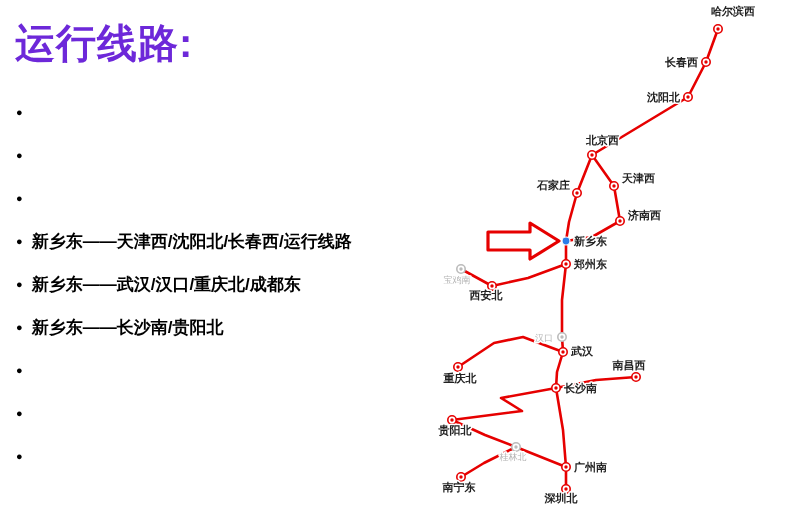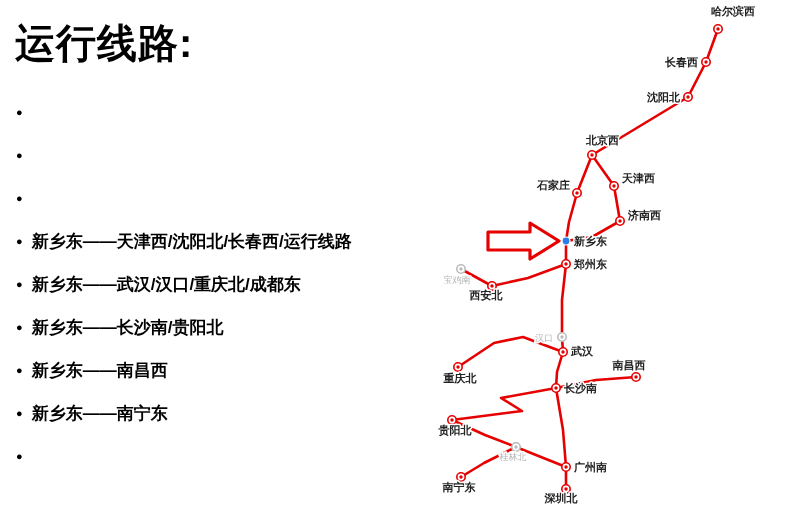--- a/index.html
+++ b/index.html
@@ -2,21 +2,21 @@
 <html><head>
 <meta charset="utf-8">
 <style>
   html,body{margin:0;padding:0;}
   .canvas{
     position:relative;width:800px;height:513px;background:#ffffff;
     font-family:"Liberation Sans",sans-serif;overflow:hidden;
   }
   .title{
     position:absolute;left:15px;top:16px;
-    font-size:40px;font-weight:900;color:#000000;letter-spacing:1px;
+    font-size:40px;font-weight:900;color:#6d28d9;letter-spacing:1px;
     white-space:nowrap;
   }
   .routes{
     position:absolute;left:16px;top:102px;margin:0;padding:0;list-style:none;
   }
   .routes li{
     display:flex;align-items:center;height:20px;margin-bottom:23px;
     font-size:17px;font-weight:700;color:#000;white-space:nowrap;
   }
   .bullet{font-size:11px;margin-right:9px;line-height:1;}
@@ -54,25 +54,23 @@
     <li>
         <span class="bullet">●</span>
         <span>新乡东——武汉/汉口/重庆北/成都东</span>
       </li>
     <li>
         <span class="bullet">●</span>
         <span>新乡东——长沙南/贵阳北</span>
       </li>
     <li>
         <span class="bullet">●</span>
-        <span>新乡东——南昌西</span>
-      </li>
-    <li>
-        <span class="bullet">●</span>
-        <span>新乡东——南宁东</span>
+      </li>
+    <li>
+        <span class="bullet">●</span>
       </li>
     <li>
         <span class="bullet">●</span>
       </li>
   </ul>
 
   <svg id="route-map" viewBox="0 0 800 513">
       <polyline points="718,29 706,62 688,97 592,155" fill="none" stroke="#e60000" stroke-width="2.6" stroke-linejoin="round" stroke-linecap="round"></polyline>
       <polyline points="592,155 577,193" fill="none" stroke="#e60000" stroke-width="2.6" stroke-linejoin="round" stroke-linecap="round"></polyline>
       <polyline points="577,193 569,222 566,241" fill="none" stroke="#e60000" stroke-width="2.6" stroke-linejoin="round" stroke-linecap="round"></polyline>

